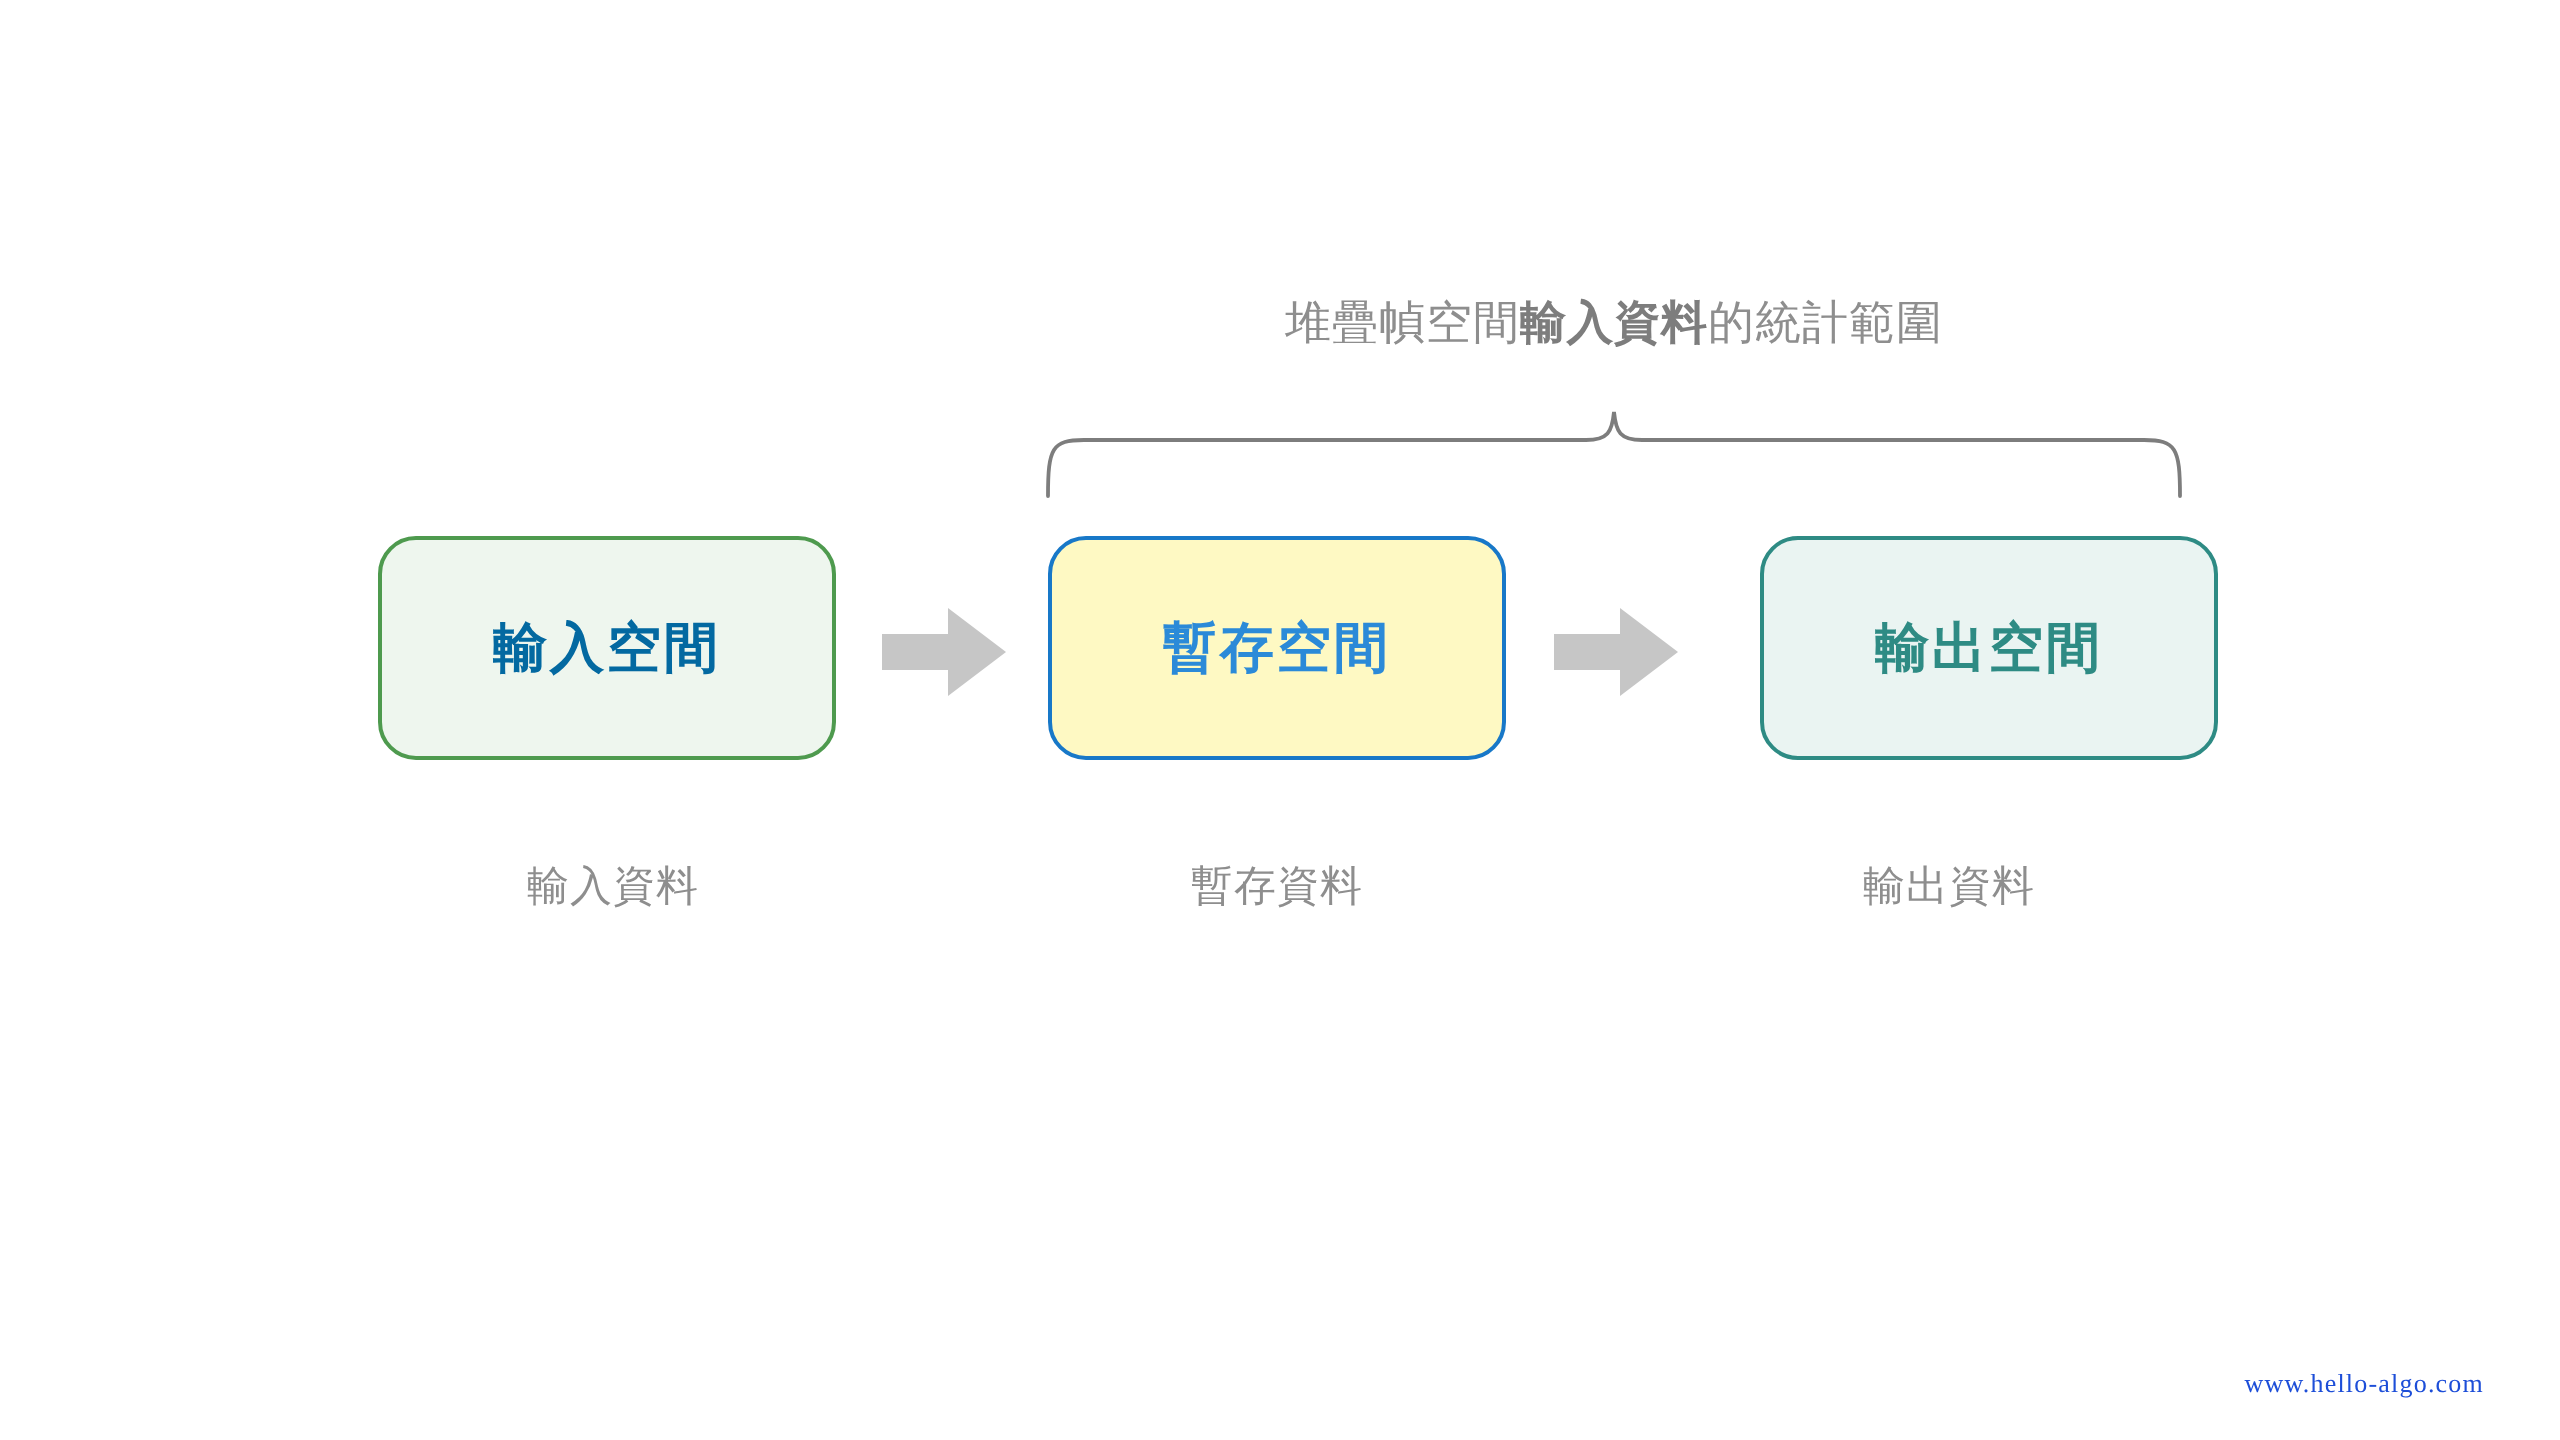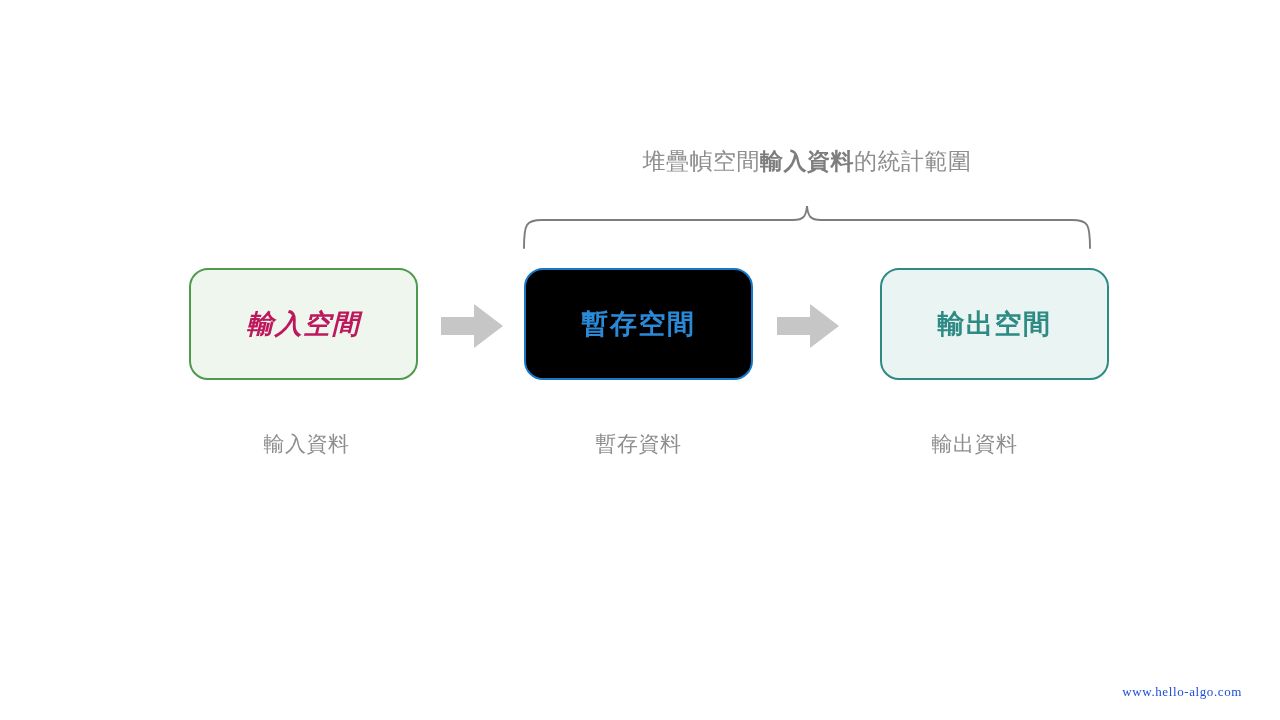--- a/index.html
+++ b/index.html
@@ -119,24 +119,24 @@
              C 8 26, 10 22, 26 22
              L 277 22
              C 288 22, 290 18, 291 8
              C 292 18, 294 22, 305 22
              L 556 22
              C 572 22, 574 26, 574 50" stroke="#7d7d7d" stroke-width="1.9" fill="none" stroke-linecap="round"></path>
   </svg>
 </div>
 
 <div class="box" id="box-input" style="border-color:#4e9a4e; background:#eef6ee;">
-  <span class="box-label" style="color:#be185d;font-style:italic;">輸入空間</span>
+  <span class="box-label" style="color:#0369a1;">輸入空間</span>
 </div>
 
-<div class="box" id="box-temp" style="border-color:#1878c8; background:#000000;">
+<div class="box" id="box-temp" style="border-color:#1878c8; background:#fef9c3;">
   <span class="box-label" style="color:#2b8ad8;">暫存空間</span>
 </div>
 
 <div class="box" id="box-output" style="border-color:#2e8b84; background:#eaf4f2;">
   <span class="box-label" style="color:#2e8b84;">輸出空間</span>
 </div>
 
 <div class="arrow" id="arrow-1">
   <svg width="62" height="44" viewBox="0 0 62 44" xmlns="http://www.w3.org/2000/svg">
     <polygon points="0,13 33,13 33,0 62,22 33,44 33,31 0,31" fill="#c6c6c6"></polygon>

